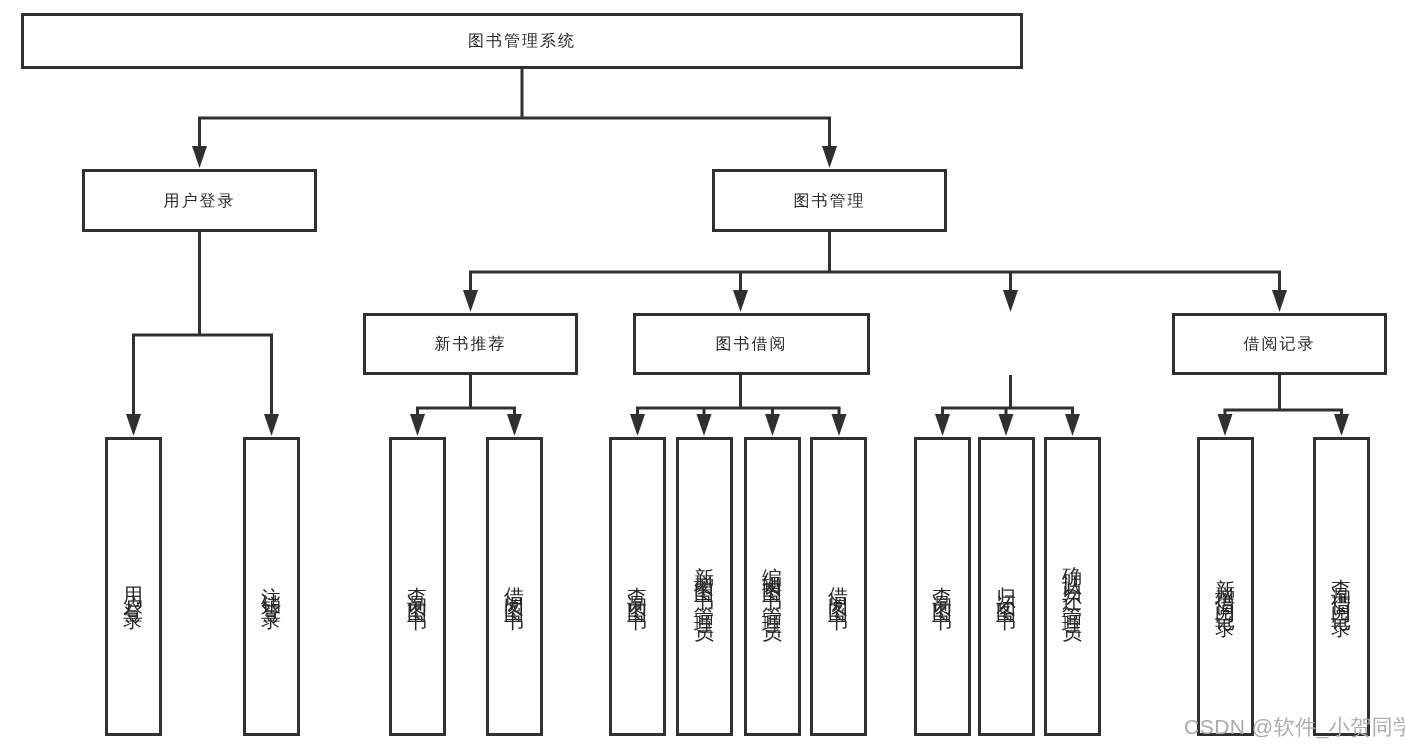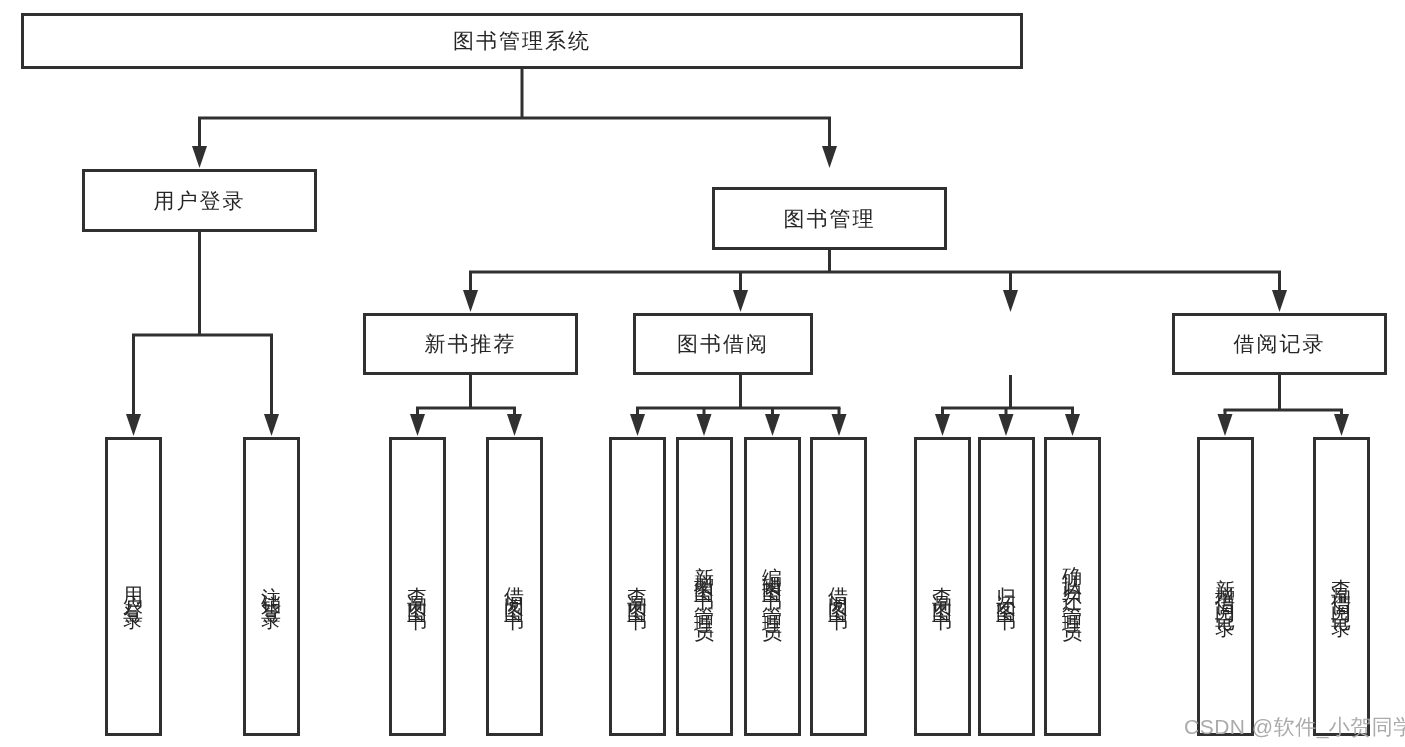--- a/index.html
+++ b/index.html
@@ -25,21 +25,21 @@
     border: 3px solid #303030;
     background: #ffffff;
     display: flex;
     align-items: center;
     justify-content: center;
     z-index: 2;
     color: #262626;
   }
   .node .lbl {
     display: block;
-    font-size: 21px;
+    font-size: 16px;
     letter-spacing: 2px;
     line-height: 1.2;
     white-space: nowrap;
   }
   .node.v .lbl {
     writing-mode: vertical-rl;
     text-orientation: mixed;
     font-size: 20px;
     letter-spacing: 8px;
     line-height: 1;
@@ -137,28 +137,28 @@
     </g>
   </svg>
 
   <div class="node" style="left:21px; top:13px; width:1002px; height:56px;">
     <span class="lbl">图书管理系统</span>
   </div>
 
   <div class="node" style="left:82px; top:169px; width:235px; height:63px;">
     <span class="lbl">用户登录</span>
   </div>
-  <div class="node" style="left:712px; top:187px; width:235px; height:63px;">
+  <div class="node" style="left:712px; top:169px; width:235px; height:63px;">
     <span class="lbl">图书管理</span>
   </div>
 
   <div class="node" style="left:363px; top:313px; width:215px; height:62px;">
     <span class="lbl">新书推荐</span>
   </div>
-  <div class="node" style="left:633px; top:313px; width:180px; height:62px;">
+  <div class="node" style="left:633px; top:313px; width:237px; height:62px;">
     <span class="lbl">图书借阅</span>
   </div>
   <div class="node" style="left:1172px; top:313px; width:215px; height:62px;">
     <span class="lbl">借阅记录</span>
   </div>
 
   <div class="node v" style="left:105px; top:437px; width:57px; height:299px;">
     <span class="lbl">用户登录</span>
   </div>
   <div class="node v" style="left:243px; top:437px; width:57px; height:299px;">

